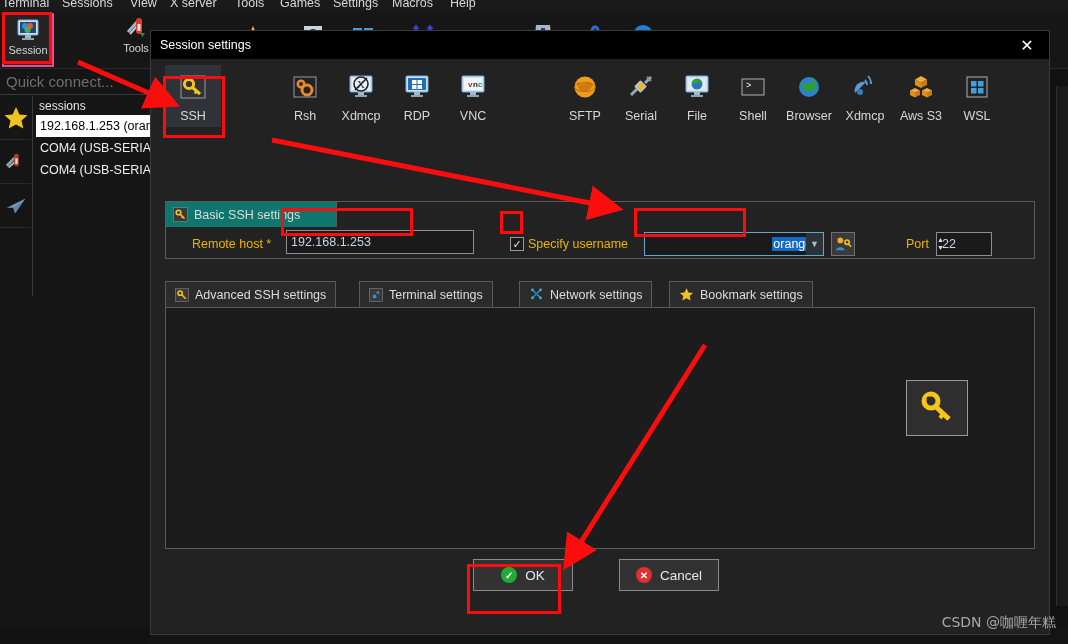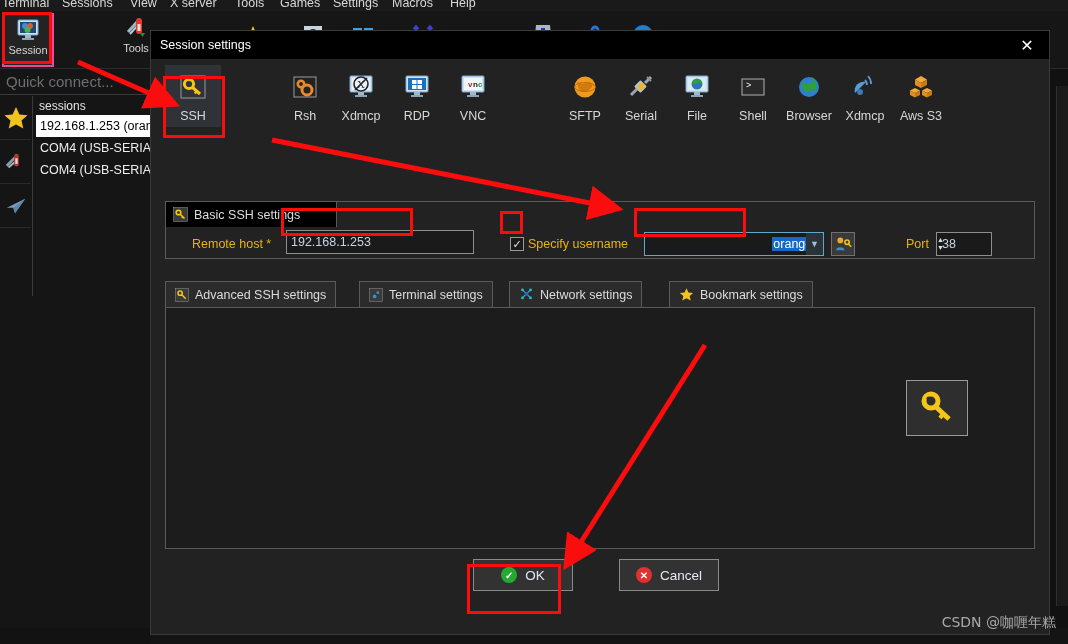--- a/index.html
+++ b/index.html
@@ -100,21 +100,21 @@
   .proto .plbl { font-size: 12.5px; color: #d7d7d7; margin-top: 6px; white-space: nowrap; }
   .proto.sel { background: #2f3338; }
 
   
   .groupbox {
     position: absolute; left: 14px; top: 114px; width: 870px; height: 80px;
     border: 1px solid #5a5a5a;
   }
   .grouptab {
     position: absolute; left: 14px; top: 170px; width: 172px; height: 26px;
-    background: #000000; border: 1px solid #5a5a5a; border-bottom: none;
+    background: #0f766e; border: 1px solid #5a5a5a; border-bottom: none;
     display: flex; align-items: center; padding-left: 7px; gap: 6px;
     z-index: 4;
   }
   .grouptab .glbl { font-size: 12.5px; color: #dcdcdc; }
   .fieldrow { position: absolute; left: 0; top: 28px; width: 868px; height: 40px; }
   .flabel { position: absolute; font-size: 12.5px; color: #eab308; top: 11px; }
 
   .inputbox {
     position: absolute; background: #1a1a1a; border: 1px solid #8e8e8e;
     color: #c9d2e3; font-size: 12.5px; display: flex; align-items: center;
@@ -483,20 +483,32 @@
             <path d="M4 17.5 L4 22 L9 24.5 L9 20 z" fill="#e08f20"></path>
             <path d="M14 17.5 L14 22 L9 24.5 L9 20 z" fill="#c97a12"></path>
             <path d="M21 15 L26 17.5 L21 20 L16 17.5 z" fill="#f2a83c"></path>
             <path d="M16 17.5 L16 22 L21 24.5 L21 20 z" fill="#e08f20"></path>
             <path d="M26 17.5 L26 22 L21 24.5 L21 20 z" fill="#c97a12"></path>
           </svg>
         </span>
         <span class="plbl">Aws S3</span>
       </div>
 
+      <div class="proto" style="left:798px">
+        <span class="picon">
+          <svg width="30" height="28" viewBox="0 0 30 28">
+            <rect x="5" y="4" width="20" height="20" fill="none" stroke="#b0b0b0"></rect>
+            <rect x="9" y="8" width="5.5" height="5.5" fill="#3f9fe0"></rect>
+            <rect x="16" y="8" width="5.5" height="5.5" fill="#3f9fe0"></rect>
+            <rect x="9" y="15" width="5.5" height="5.5" fill="#3f9fe0"></rect>
+            <rect x="16" y="15" width="5.5" height="5.5" fill="#3f9fe0"></rect>
+          </svg>
+        </span>
+        <span class="plbl">WSL</span>
+      </div>
     </div>
 
     <div class="grouptab">
       <svg width="15" height="15" viewBox="0 0 30 30">
         <rect x="1" y="1" width="28" height="28" fill="#3a3a3a" stroke="#9a9a9a"></rect>
         <circle cx="11" cy="11" r="4.6" fill="none" stroke="#f5c518" stroke-width="3.2"></circle>
         <path d="M14 14 L23 23" stroke="#f5c518" stroke-width="3.2"></path>
         <path d="M19.5 19.5 L17.5 22" stroke="#f5c518" stroke-width="2.6"></path>
       </svg>
       <span class="glbl">Basic SSH settings</span>
@@ -520,21 +532,21 @@
           <svg width="18" height="18" viewBox="0 0 20 20">
             <circle cx="7" cy="6" r="3.2" fill="#f0a830"></circle>
             <path d="M2 17 a5.2 4.6 0 0 1 10 0 z" fill="#3a8fd0"></path>
             <circle cx="14.5" cy="8" r="2.4" fill="none" stroke="#f0c420" stroke-width="1.8"></circle>
             <path d="M16 10 L19 13" stroke="#f0c420" stroke-width="1.8"></path>
           </svg>
         </div>
 
         <span class="flabel" style="left:740px">Port</span>
         <div class="spin" style="left:770px; top:6px; width:56px;">
-          <span>38</span>
+          <span>22</span>
           <span class="arrows">
             <span style="display:block">▲</span>
               <span style="display:block">▼</span>
           </span>
         </div>
       </div>
     </div>
 
     <div class="tabstrip">
       <div class="tab" style="left:0px">
@@ -546,21 +558,21 @@
         <span class="tlbl">Advanced SSH settings</span>
       </div>
       <div class="tab" style="left:194px">
         <svg width="14" height="14" viewBox="0 0 30 30">
           <rect x="1" y="1" width="28" height="28" fill="#3a3a3a" stroke="#9a9a9a"></rect>
           <circle cx="12" cy="18" r="4" fill="#3a8fd0"></circle>
           <circle cx="19" cy="10" r="3" fill="#3a8fd0"></circle>
         </svg>
         <span class="tlbl">Terminal settings</span>
       </div>
-      <div class="tab" style="left:344px">
+      <div class="tab" style="left:354px">
         <svg width="15" height="15" viewBox="0 0 26 24">
           <g stroke="#2fb8d0" stroke-width="1.8">
             <line x1="13" y1="11" x2="6" y2="4"></line>
               <line x1="13" y1="11" x2="20" y2="4"></line>
             <line x1="13" y1="11" x2="6" y2="18"></line>
               <line x1="13" y1="11" x2="20" y2="18"></line>
           </g>
           <circle cx="13" cy="11" r="3.2" fill="#2a66c9"></circle>
           <circle cx="6" cy="4" r="2.4" fill="#2fb8d0"></circle>
             <circle cx="20" cy="4" r="2.4" fill="#2fb8d0"></circle>

